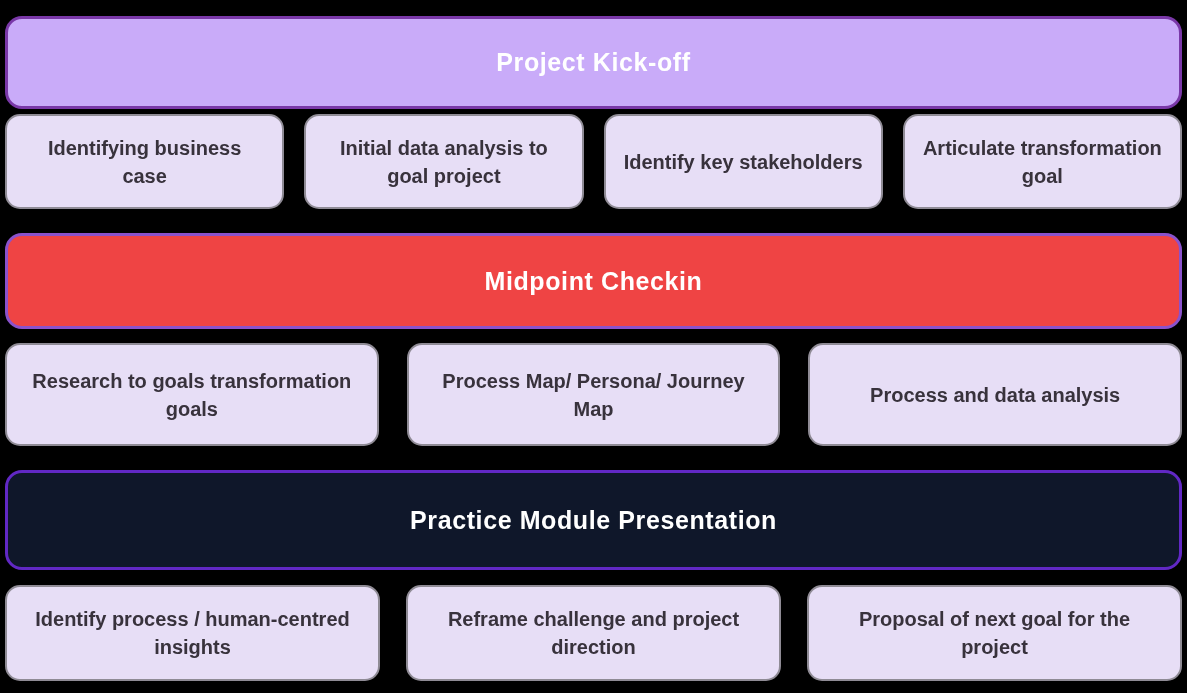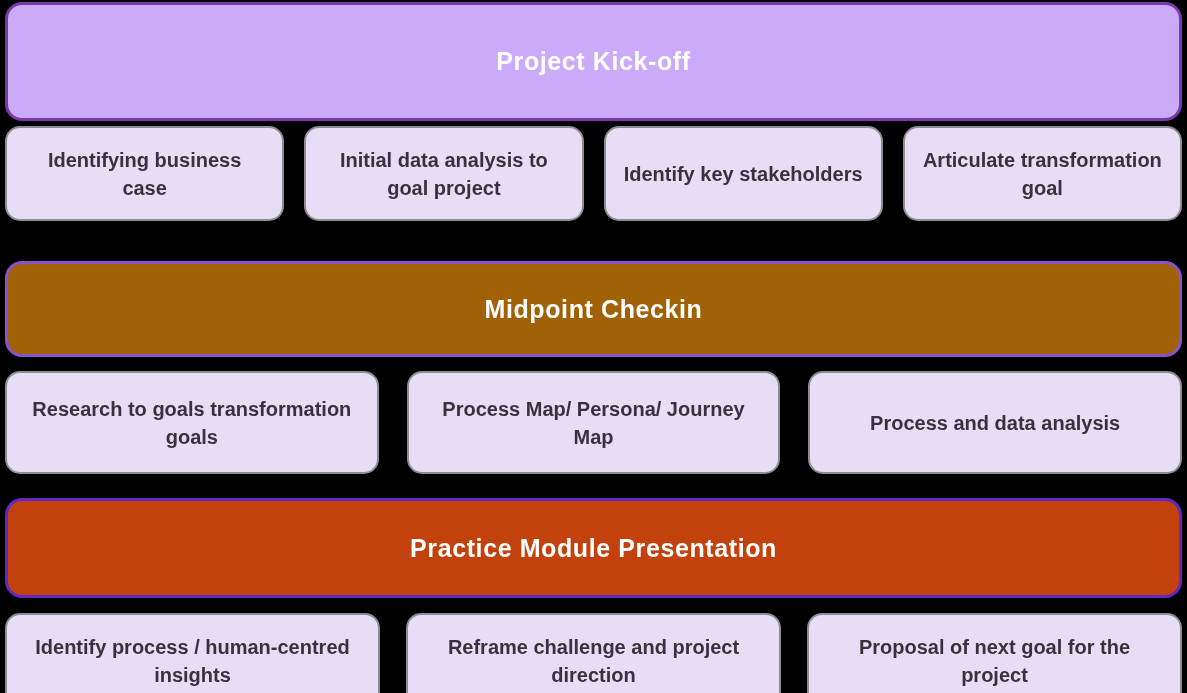--- a/index.html
+++ b/index.html
@@ -25,35 +25,35 @@
     display: flex;
     align-items: center;
     justify-content: center;
     color: #ffffff;
     font-size: 25px;
     font-weight: bold;
     letter-spacing: 0.6px;
     box-sizing: border-box;
   }
   .phase-header.h1 {
-    margin-top: 2px;
-    height: 119px;
+    margin-top: 16px;
+    height: 93px;
     background: #c9abf9;
     border: 3px solid #7a38a8;
   }
   .phase-header.h2 {
-    margin-top: 40px;
+    margin-top: 24px;
     height: 96px;
-    background: #a16207;
+    background: #ef4444;
     border: 3px solid #8a52cc;
   }
   .phase-header.h3 {
     margin-top: 24px;
     height: 100px;
-    background: #c2410c;
+    background: #0f172a;
     border: 3px solid #6128c4;
   }
   .row {
     display: flex;
     margin: 0 5px;
     box-sizing: border-box;
   }
   .row.r1 { margin-top: 5px; gap: 20px; }
   .row.r2 { margin-top: 14px; gap: 28px; }
   .row.r3 { margin-top: 15px; gap: 26px; }

